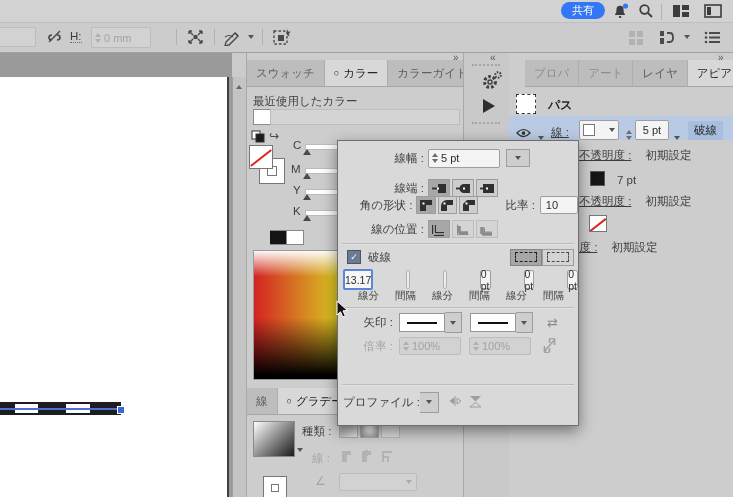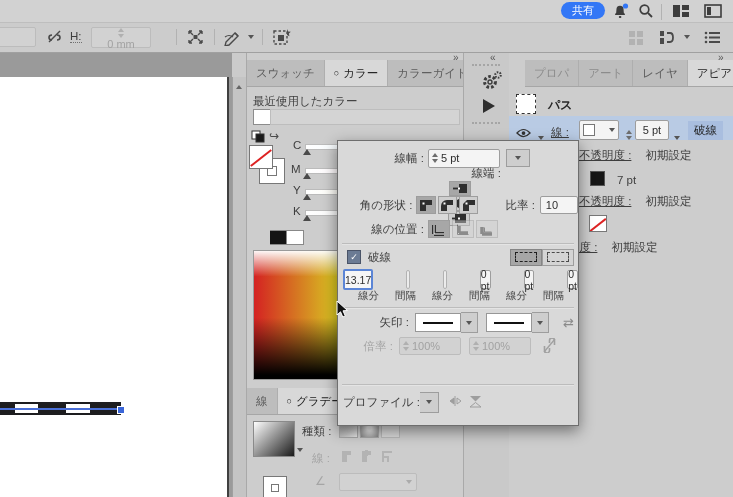--- a/index.html
+++ b/index.html
@@ -96,21 +96,21 @@
 
   <div class="abs controlbar">
     <div class="abs field dis" style="left:-10px;top:4px;width:44px;height:18px;"></div>
     <div class="abs" style="left:46px;top:5px;">
       <svg width="17" height="17" viewBox="0 0 17 17">
           <path d="M6 7 q-3 0-3 2.5 0 2.5 3 2.5 M11 12 q3 0 3-2.5 0-2.5-3-2.5" fill="none" stroke="#4a4a4a" stroke-width="1.6"></path>
           <line x1="3" y1="14" x2="14" y2="3" stroke="#4a4a4a" stroke-width="1.4"></line>
         </svg>
     </div>
     <div class="abs lbl" style="left:70px;top:7px;border-bottom:1px dotted #707070;">H:</div>
-    <div class="abs field dis" style="left:91px;top:4px;width:58px;height:19px;flex-direction:column;">
+    <div class="abs field dis" style="left:91px;top:4px;width:58px;height:19px;">
       <span class="stepper dis">
           <span class="tri-u"></span>
           <span class="tri-d"></span>
         </span>
       <span>0 mm</span>
     </div>
     <div class="abs vsep" style="left:176px;top:6px;"></div>
     <div class="abs" style="left:186px;top:5px;">
       <svg width="19" height="18" viewBox="0 0 19 18">
           <rect x="7.5" y="7" width="4" height="4" fill="#4a4a4a"></rect>
@@ -370,21 +370,21 @@
             <span class="tri-u"></span>
             <span class="tri-d"></span>
           </span>
         <span>5 pt</span>
       </span>
       <span class="btn3" style="margin-left:6px;width:22px;">
           <span class="chev sm"></span>
         </span>
     </div>
 
-    <div class="prow" style="top:25px;height:18px;flex-direction:column;">
+    <div class="prow" style="top:38px;height:18px;">
       <span class="plabel lbl" style="width:86px;">線端 :</span>
       <span class="btn3 sel" style="margin-left:4px;">
           <svg width="16" height="13" viewBox="0 0 16 13">
             <rect x="7" y="2" width="8" height="9" fill="#2f2f2f"></rect>
             <rect x="1" y="5.6" width="6" height="1.8" fill="#2f2f2f"></rect>
             <rect x="6" y="5.5" width="2" height="2" fill="#fff"></rect>
           </svg>
         </span>
       <span class="btn3" style="margin-left:2px;">
           <svg width="16" height="13" viewBox="0 0 16 13">
@@ -476,21 +476,21 @@
       <span class="dashlbl" style="margin-left:3px;">間隔</span>
       <span class="dashlbl" style="margin-left:3px;">線分</span>
       <span class="dashlbl" style="margin-left:3px;">間隔</span>
       <span class="dashlbl" style="margin-left:3px;">線分</span>
       <span class="dashlbl" style="margin-left:3px;">間隔</span>
     </div>
 
     <div class="pdiv" style="top:166px;"></div>
 
     <div class="prow" style="top:172px;height:19px;">
-      <span class="plabel lbl" style="width:55px;margin-left:16px;">矢印 :</span>
+      <span class="plabel lbl" style="width:55px;">矢印 :</span>
       <span class="combo" style="margin-left:6px;width:44px;justify-content:center;">
           <span class="linep" style="width:30px;"></span>
         </span>
       <span class="btn3" style="width:16px;height:19px;border-left:none;">
           <span class="chev sm"></span>
         </span>
       <span class="combo" style="margin-left:8px;width:44px;justify-content:center;">
           <span class="linep" style="width:30px;"></span>
         </span>
       <span class="btn3" style="width:16px;height:19px;border-left:none;">

